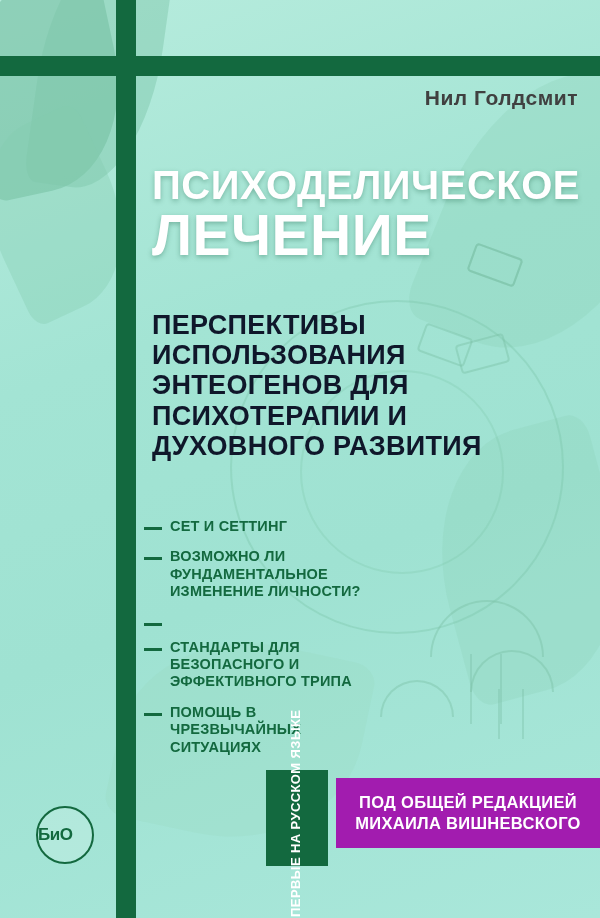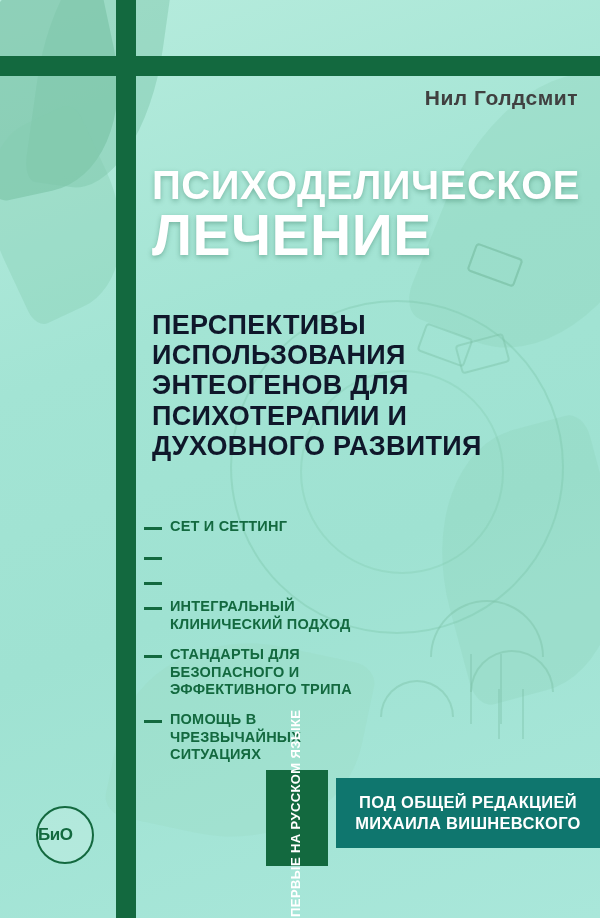--- a/index.html
+++ b/index.html
@@ -167,21 +167,21 @@
     text-transform: uppercase;
   }
 
   
   .editor-panel {
     position: absolute;
     left: 336px;
     top: 778px;
     width: 264px;
     height: 70px;
-    background: #0f766e;
+    background: #a21caf;
     display: flex;
     align-items: center;
     justify-content: center;
   }
   .editor-text {
     color: #ffffff;
     font-weight: bold;
     font-size: 16.5px;
     line-height: 1.25;
     text-align: center;
@@ -277,27 +277,24 @@
 
   <div class="subtitle">ПЕРСПЕКТИВЫ ИСПОЛЬЗОВАНИЯ ЭНТЕОГЕНОВ ДЛЯ ПСИХОТЕРАПИИ И ДУХОВНОГО РАЗВИТИЯ</div>
 
   <div class="points">
     <div class="point">
       <span class="point-dash"></span>
       <span class="point-text">СЕТ И СЕТТИНГ</span>
     </div>
     <div class="point">
       <span class="point-dash"></span>
-    </div>
-    <div class="point">
-      <span class="point-dash"></span>
-    </div>
-    <div class="point">
-      <span class="point-dash"></span>
-      <span class="point-text">ИНТЕГРАЛЬНЫЙ КЛИНИЧЕСКИЙ ПОДХОД</span>
+      <span class="point-text">ВОЗМОЖНО ЛИ ФУНДАМЕНТАЛЬНОЕ ИЗМЕНЕНИЕ ЛИЧНОСТИ?</span>
+    </div>
+    <div class="point">
+      <span class="point-dash"></span>
     </div>
     <div class="point">
       <span class="point-dash"></span>
       <span class="point-text">СТАНДАРТЫ ДЛЯ БЕЗОПАСНОГО И ЭФФЕКТИВНОГО ТРИПА</span>
     </div>
     <div class="point">
       <span class="point-dash"></span>
       <span class="point-text">ПОМОЩЬ В ЧРЕЗВЫЧАЙНЫХ СИТУАЦИЯХ</span>
     </div>
   </div>

